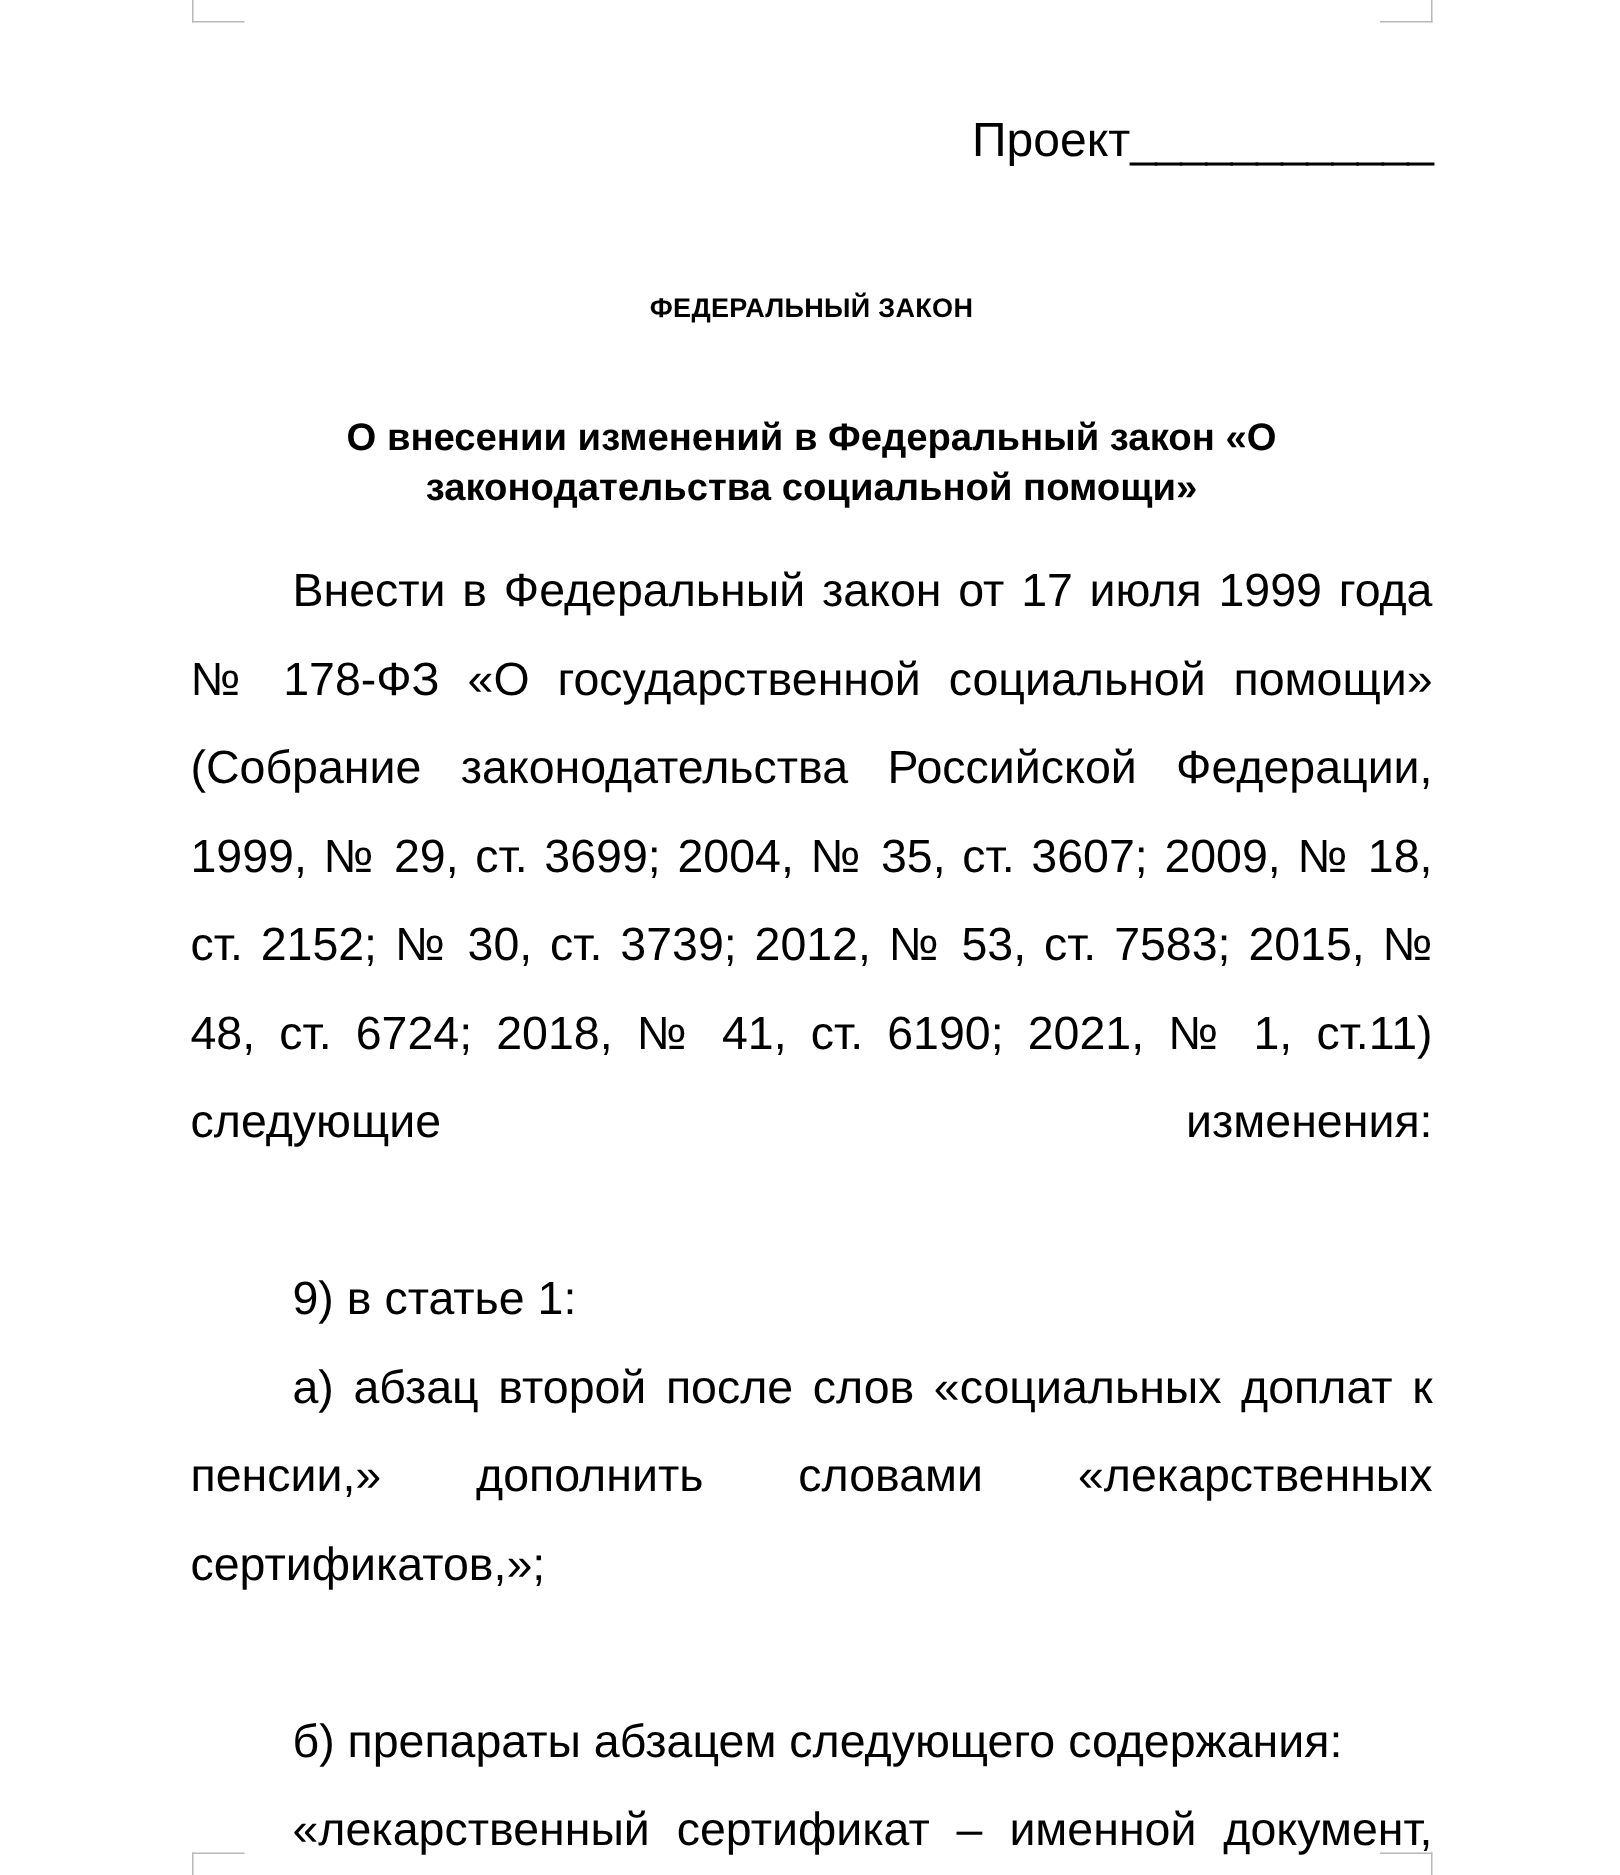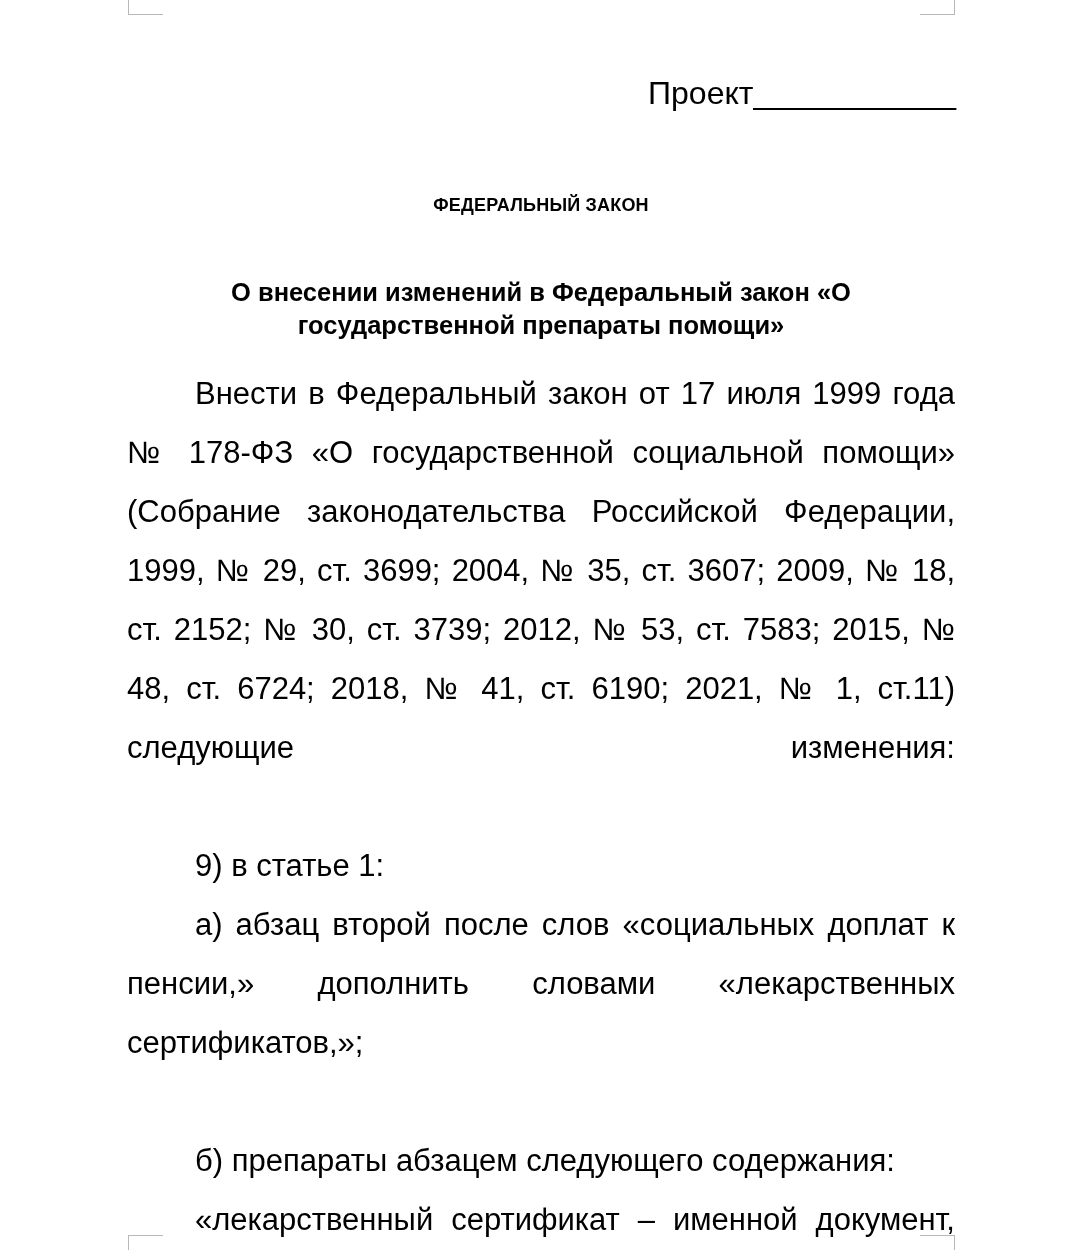--- a/index.html
+++ b/index.html
@@ -112,21 +112,21 @@
 <div class="crop-mark crop-tr"></div>
 <div class="crop-mark crop-bl"></div>
 <div class="crop-mark crop-br"></div>
 
 <div class="page">
 
   <p class="project-line"><span>Проект</span><span class="project-blank">____________</span></p>
 
   <h1 class="law-title">ФЕДЕРАЛЬНЫЙ ЗАКОН</h1>
 
-  <h2 class="law-subtitle">О внесении изменений в Федеральный закон «О государственной препараты помощи»</h2>
+  <h2 class="law-subtitle">О внесении изменений в Федеральный закон «О законодательства социальной помощи»</h2>
 
 
   <p class="para first">Внести в Федеральный закон от 17 июля 1999 года № 178-ФЗ «О государственной социальной помощи» (Собрание законодательства Российской Федерации, 1999, № 29, ст. 3699; 2004, № 35, ст. 3607; 2009, № 18, ст. 2152; № 30, ст. 3739; 2012, № 53, ст. 7583; 2015, № 48, ст. 6724; 2018, № 41, ст. 6190; 2021, № 1, ст.11) следующие изменения:</p>
 
   <p class="para gap nostretch">9) в статье 1:</p>
 
   <p class="para gap">а) абзац второй после слов «социальных доплат к пенсии,» дополнить словами «лекарственных сертификатов,»;</p>
 
   <p class="para gap nostretch">б) препараты абзацем следующего содержания:</p>
 

